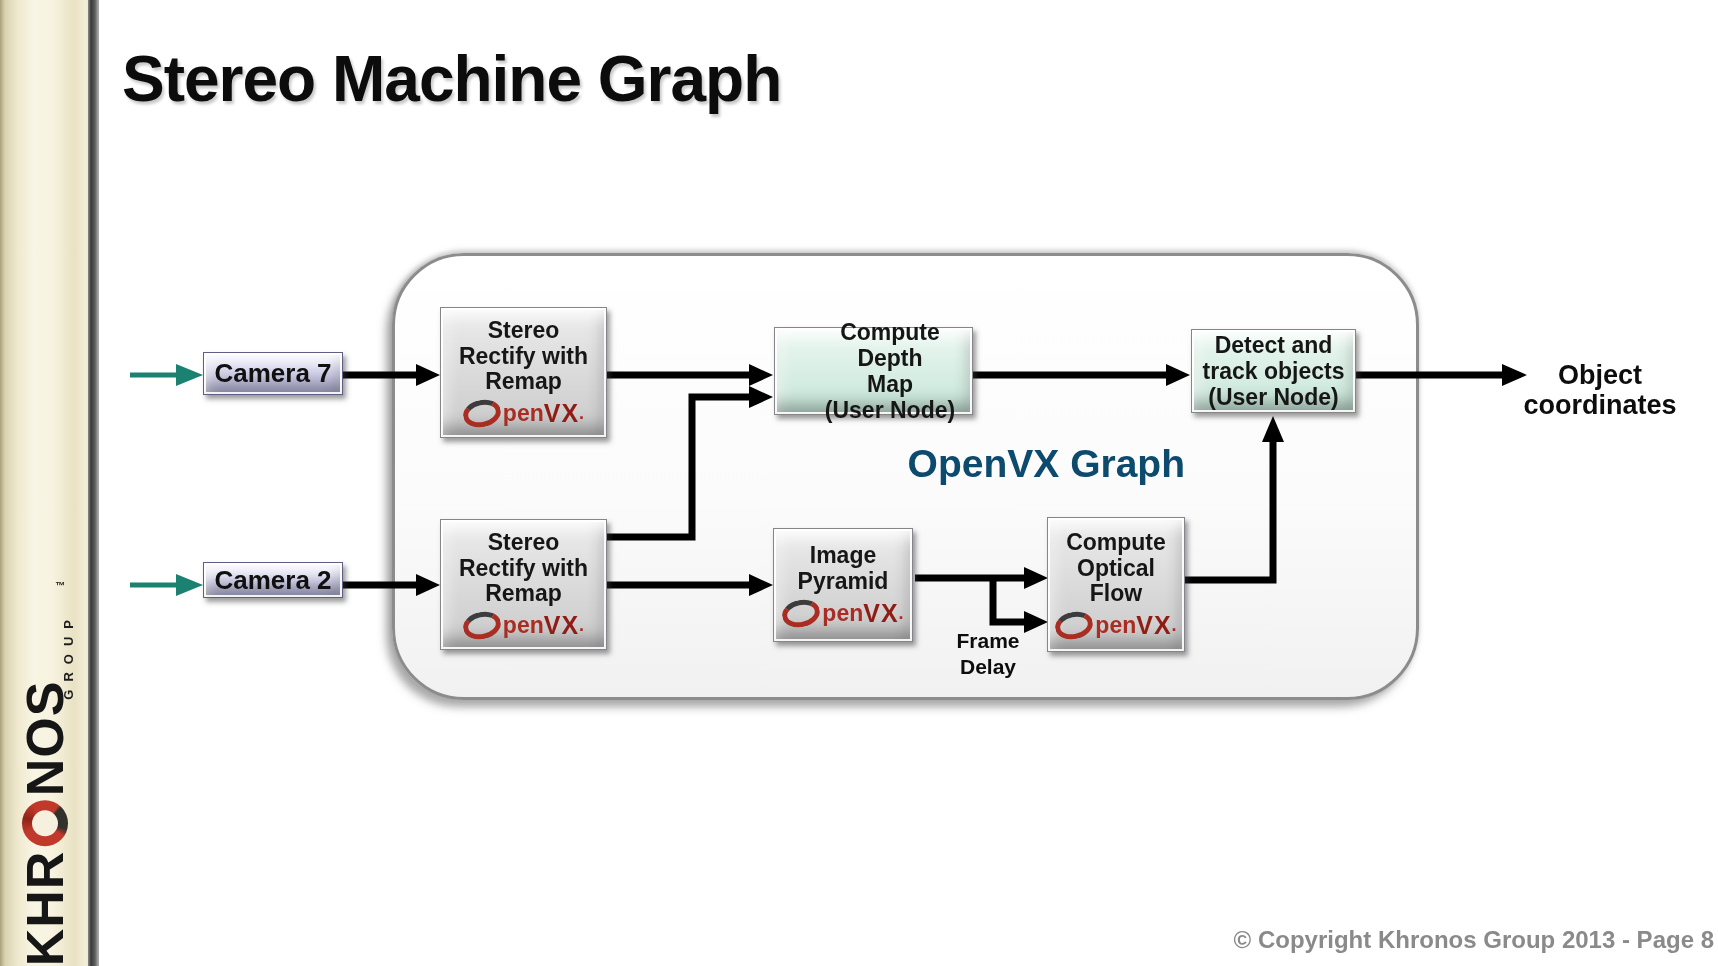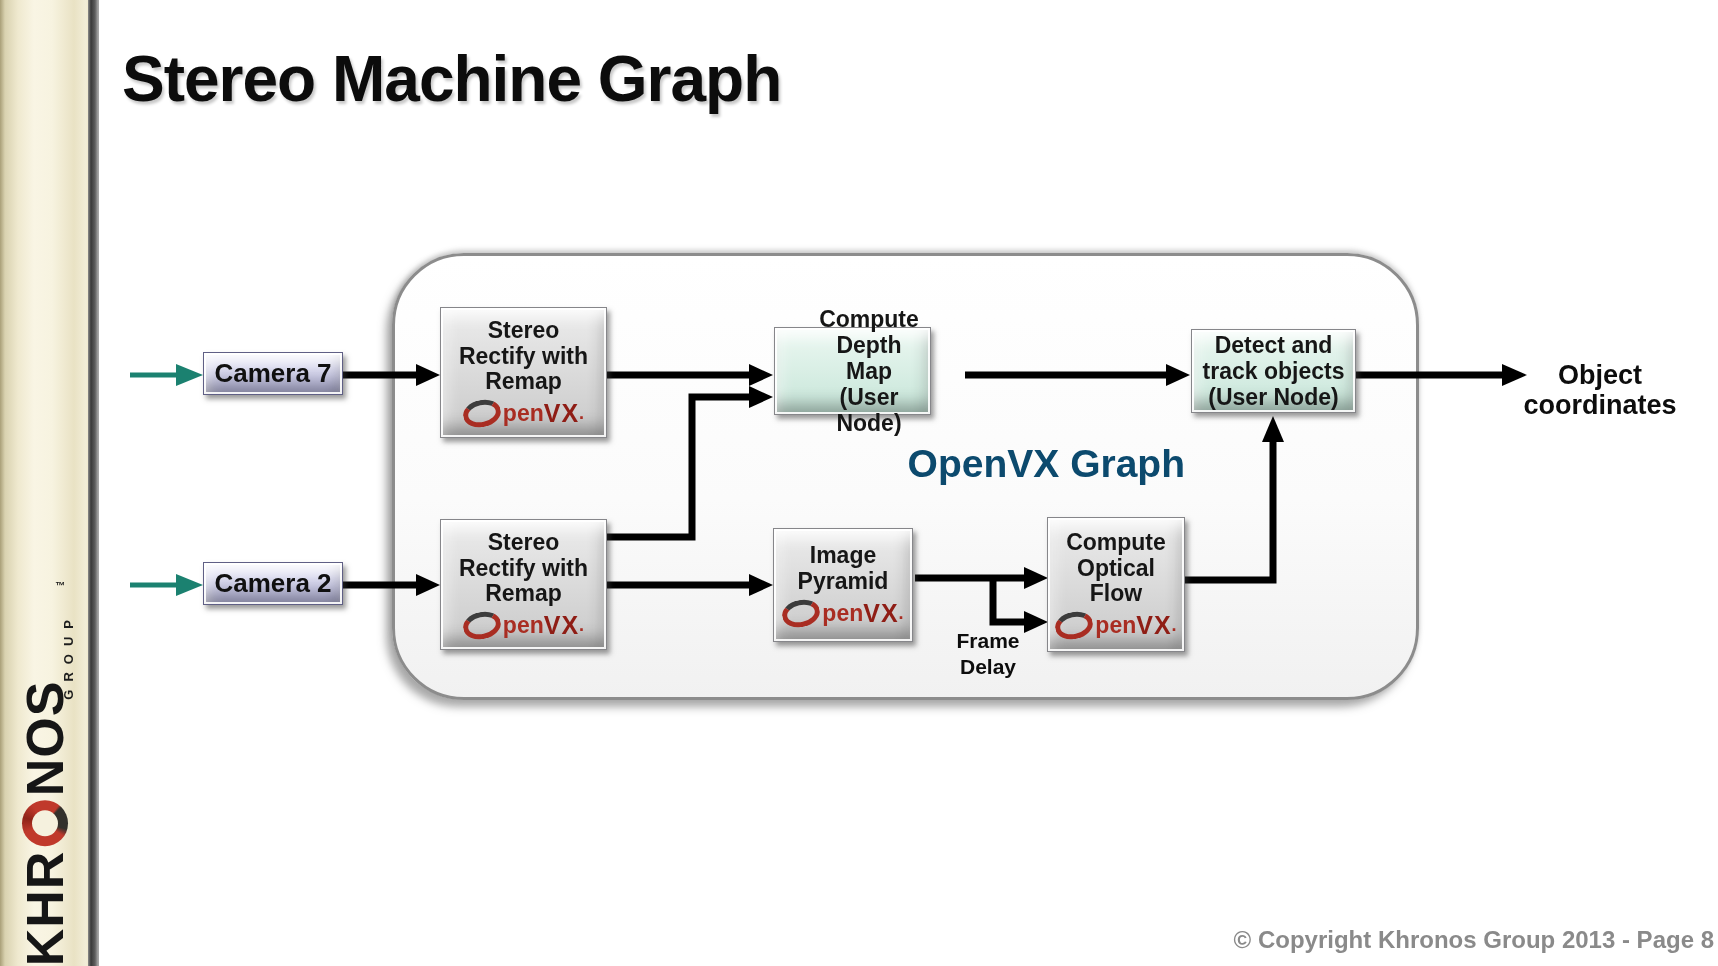--- a/index.html
+++ b/index.html
@@ -152,21 +152,21 @@
       <polygon points="749,574 773,585 749,596"></polygon>
       <polygon points="1024,567 1048,578 1024,589"></polygon>
       <polygon points="1024,611 1048,622 1024,633"></polygon>
       <polygon points="1262,442 1273,416 1284,442"></polygon>
     </g>
   </svg>
 
   <div class="node node-cam" style="left:203px;top:352px;width:140px;height:43px;">
     <div class="cam-label">Camera 7</div>
   </div>
-  <div class="node node-cam" style="left:203px;top:562px;width:140px;height:43px;">
+  <div class="node node-cam" style="left:203px;top:562px;width:140px;height:36px;">
     <div class="cam-label">Camera 2</div>
   </div>
 
   <div class="node node-gray" style="left:440px;top:307px;width:167px;height:131px;">
     <div class="node-label">
       <span>Stereo</span>
       <span>Rectify with</span>
       <span>Remap</span>
     </div>
     <div class="ovx">
@@ -184,21 +184,21 @@
       <span>Remap</span>
     </div>
     <div class="ovx">
       <span class="ovx-o"></span>
         <span class="ovx-pen">pen</span>
         <span class="ovx-vx">VX</span>
         <span class="ovx-dot">.</span>
     </div>
   </div>
 
-  <div class="node node-mint" style="left:774px;top:327px;width:157px;height:88px;padding-left:33px;">
+  <div class="node node-mint" style="left:774px;top:327px;width:199px;height:88px;padding-left:33px;">
     <div class="node-label">
       <span>Compute Depth</span>
       <span>Map</span>
       <span>(User Node)</span>
     </div>
   </div>
 
   <div class="node node-mint" style="left:1191px;top:329px;width:165px;height:84px;">
     <div class="node-label">
       <span>Detect and</span>

